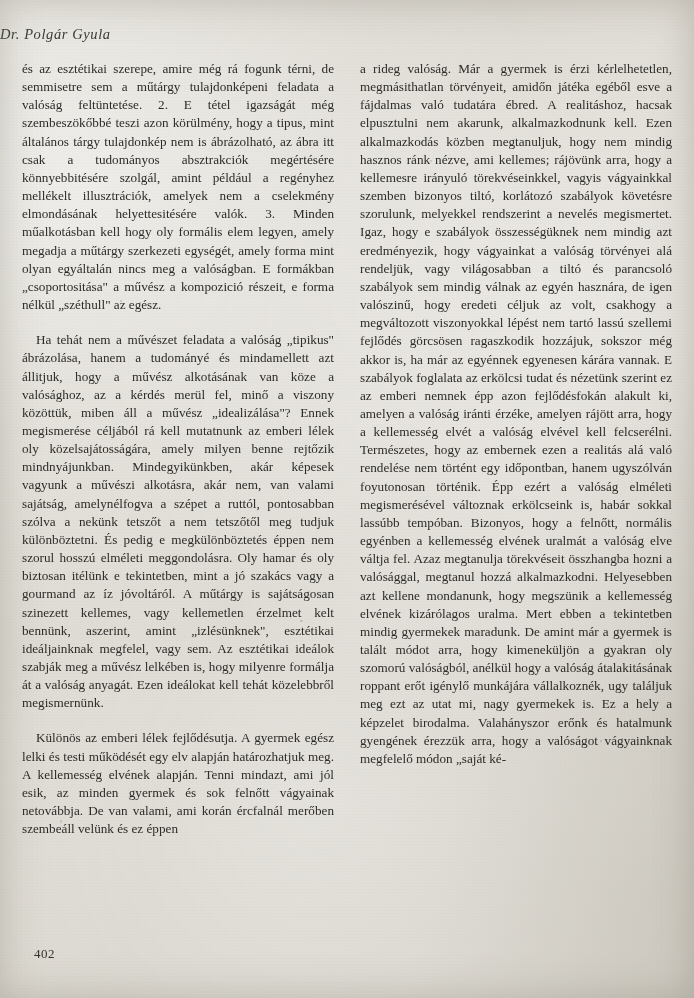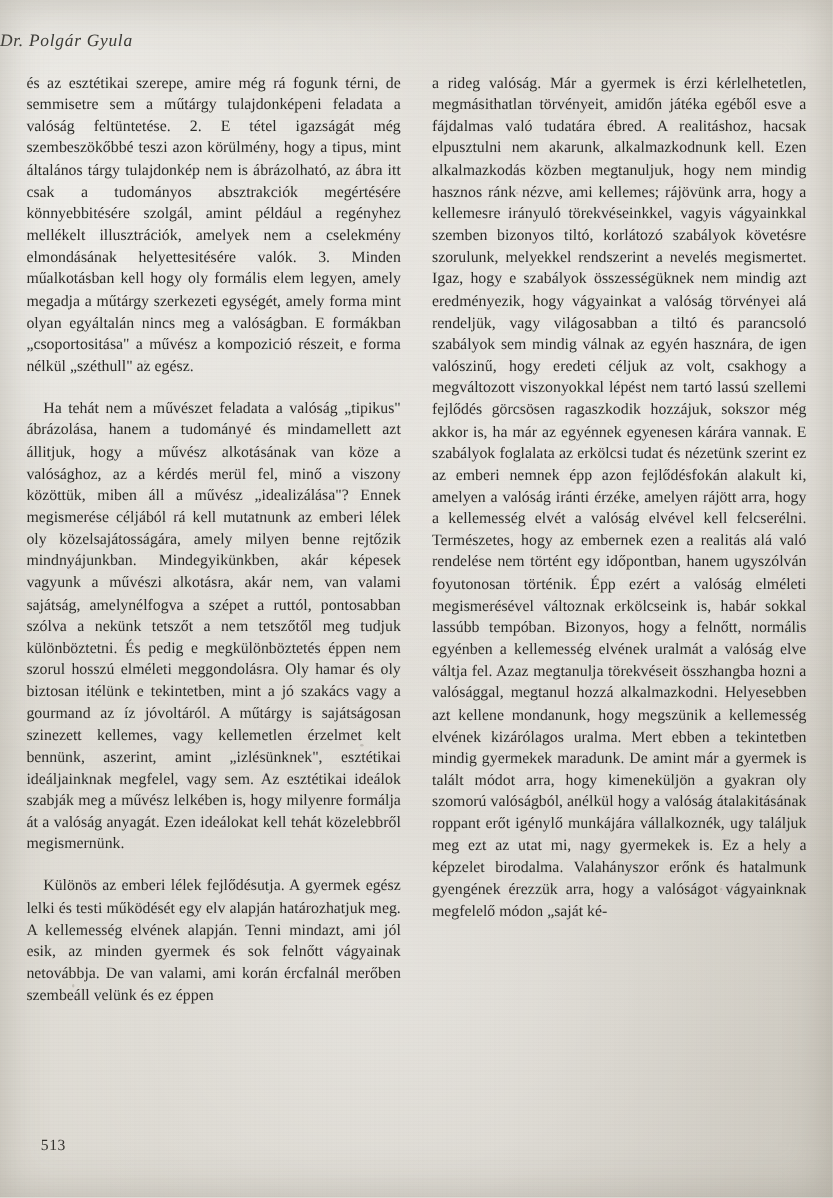--- a/index.html
+++ b/index.html
@@ -108,21 +108,21 @@
       <p class="indent">Ha tehát nem a művészet feladata a valóság „tipikus" ábrázolása, hanem a tudományé és mindamellett azt állitjuk, hogy a művész alkotásának van köze a valósághoz, az a kérdés merül fel, minő a viszony közöttük, miben áll a művész „idealizálása"? Ennek megismerése céljából rá kell mutatnunk az emberi lélek oly közelsajátosságára, amely milyen benne rejtőzik mindnyájunkban. Mindegyikünkben, akár képesek vagyunk a művészi alkotásra, akár nem, van valami sajátság, amelynélfogva a szépet a ruttól, pontosabban szólva a nekünk tetszőt a nem tetszőtől meg tudjuk különböztetni. És pedig e megkülönböztetés éppen nem szorul hosszú elméleti meggondolásra. Oly hamar és oly biztosan itélünk e tekintetben, mint a jó szakács vagy a gourmand az íz jóvoltáról. A műtárgy is sajátságosan szinezett kellemes, vagy kellemetlen érzelmet kelt bennünk, aszerint, amint „izlésünknek", esztétikai ideáljainknak megfelel, vagy sem. Az esztétikai ideálok szabják meg a művész lelkében is, hogy milyenre formálja át a valóság anyagát. Ezen ideálokat kell tehát közelebbről megismernünk.</p>
       <p class="indent">Különös az emberi lélek fejlődésutja. A gyermek egész lelki és testi működését egy elv alapján határozhatjuk meg. A kellemesség elvének alapján. Tenni mindazt, ami jól esik, az minden gyermek és sok felnőtt vágyainak netovábbja. De van valami, ami korán ércfalnál merőben szembeáll velünk és ez éppen</p>
     </div>
 
     <div class="col">
       <p>a rideg valóság. Már a gyermek is érzi kérlelhetetlen, megmásithatlan törvényeit, amidőn játéka egéből esve a fájdalmas való tudatára ébred. A realitáshoz, hacsak elpusztulni nem akarunk, alkalmazkodnunk kell. Ezen alkalmazkodás közben megtanuljuk, hogy nem mindig hasznos ránk nézve, ami kellemes; rájövünk arra, hogy a kellemesre irányuló törekvéseinkkel, vagyis vágyainkkal szemben bizonyos tiltó, korlátozó szabályok követésre szorulunk, melyekkel rendszerint a nevelés megismertet. Igaz, hogy e szabályok összességüknek nem mindig azt eredményezik, hogy vágyainkat a valóság törvényei alá rendeljük, vagy világosabban a tiltó és parancsoló szabályok sem mindig válnak az egyén hasznára, de igen valószinű, hogy eredeti céljuk az volt, csakhogy a megváltozott viszonyokkal lépést nem tartó lassú szellemi fejlődés görcsösen ragaszkodik hozzájuk, sokszor még akkor is, ha már az egyénnek egyenesen kárára vannak. E szabályok foglalata az erkölcsi tudat és nézetünk szerint ez az emberi nemnek épp azon fejlődésfokán alakult ki, amelyen a valóság iránti érzéke, amelyen rájött arra, hogy a kellemesség elvét a valóság elvével kell felcserélni. Természetes, hogy az embernek ezen a realitás alá való rendelése nem történt egy időpontban, hanem ugyszólván foyutonosan történik. Épp ezért a valóság elméleti megismerésével változnak erkölcseink is, habár sokkal lassúbb tempóban. Bizonyos, hogy a felnőtt, normális egyénben a kellemesség elvének uralmát a valóság elve váltja fel. Azaz megtanulja törekvéseit összhangba hozni a valósággal, megtanul hozzá alkalmazkodni. Helyesebben azt kellene mondanunk, hogy megszünik a kellemesség elvének kizárólagos uralma. Mert ebben a tekintetben mindig gyermekek maradunk. De amint már a gyermek is talált módot arra, hogy kimeneküljön a gyakran oly szomorú valóságból, anélkül hogy a valóság átalakitásának roppant erőt igénylő munkájára vállalkoznék, ugy találjuk meg ezt az utat mi, nagy gyermekek is. Ez a hely a képzelet birodalma. Valahányszor erőnk és hatalmunk gyengének érezzük arra, hogy a valóságot vágyainknak megfelelő módon „saját ké-</p>
     </div>
 
   </div>
 
-  <div class="page-number">513</div>
+  <div class="page-number">402</div>
 
   <div class="speck" style="left:120px; top:300px; width:2px; height:2px;"></div>
   <div class="speck" style="left:430px; top:160px; width:2px; height:2px;"></div>
   <div class="speck" style="left:300px; top:620px; width:3px; height:2px;"></div>
   <div class="speck" style="left:600px; top:740px; width:2px; height:2px;"></div>
   <div class="speck" style="left:60px; top:820px; width:2px; height:3px;"></div>
 
   <div class="edge-shadow"></div>
 </div>
 

